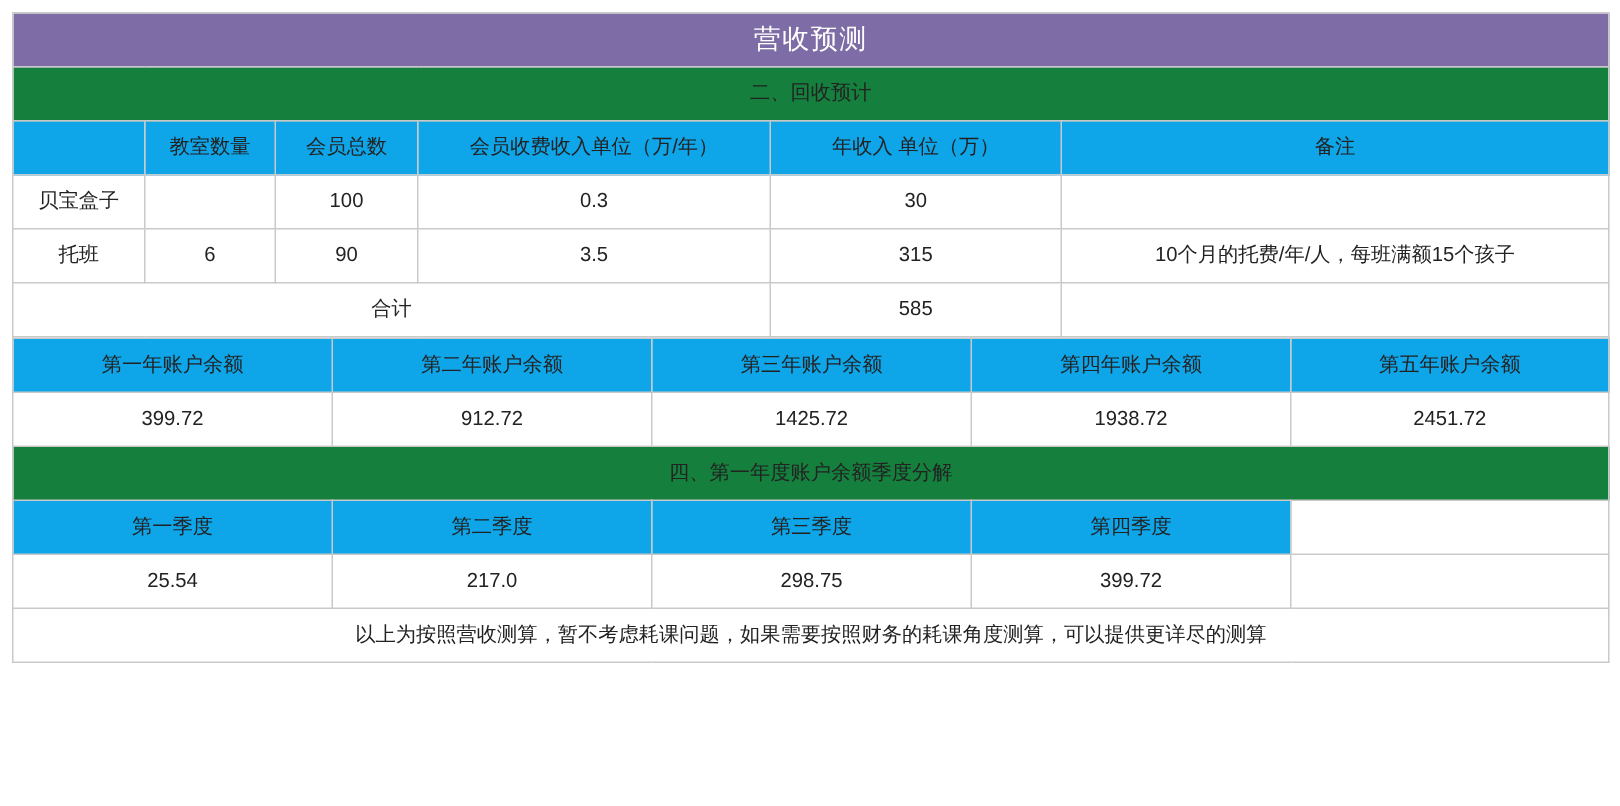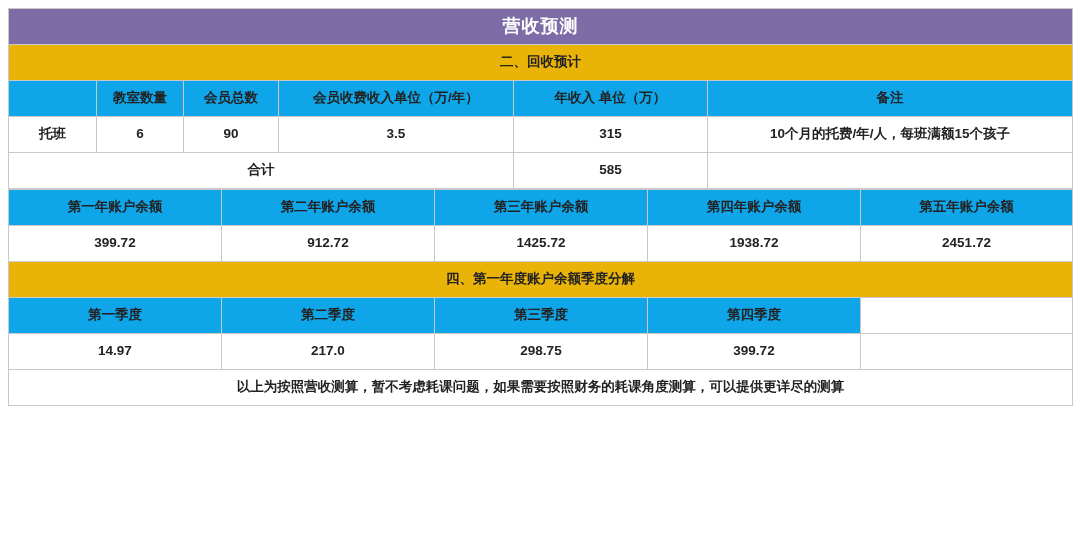--- a/index.html
+++ b/index.html
@@ -29,32 +29,31 @@
     font-size: 13.5px;
   }
   table.sheet td {
     border: 1px solid #c9c9c9;
     padding: 0 6px;
     text-align: center;
     vertical-align: middle;
     height: 35px;
     line-height: 1.25;
     word-break: break-all;
-    font-weight: bold;
   }
   td.title-cell {
     background: #7d6ca5;
     color: #ffffff;
     font-size: 18px;
     height: 44px;
     border: 1px solid #7d6ca5;
     letter-spacing: 1px;
   }
   td.section-cell {
-    background: #eab308;
+    background: #15803d;
     text-align: left;
     padding-left: 16px;
     height: 35px;
     font-size: 13.5px;
   }
   td.subheader {
     background: #0ea5e9;
   }
   td.note-cell {
     text-align: center;
@@ -94,20 +93,28 @@
       <tr>
         <td class="subheader"></td>
         <td class="subheader">教室数量</td>
         <td class="subheader">会员总数</td>
         <td class="subheader">会员收费收入单位（万/年）</td>
         <td class="subheader">年收入 单位（万）</td>
         <td class="subheader">备注</td>
       </tr>
 
 
+      <tr>
+        <td>贝宝盒子</td>
+        <td></td>
+        <td>100</td>
+        <td>0.3</td>
+        <td>30</td>
+        <td></td>
+      </tr>
 
       <tr>
         <td>托班</td>
         <td>6</td>
         <td>90</td>
         <td>3.5</td>
         <td>315</td>
         <td>10个月的托费/年/人，每班满额15个孩子</td>
       </tr>
 
@@ -147,21 +154,21 @@
         <td class="section-cell" colspan="5">四、第一年度账户余额季度分解</td>
       </tr>
       <tr>
         <td class="subheader">第一季度</td>
         <td class="subheader">第二季度</td>
         <td class="subheader">第三季度</td>
         <td class="subheader">第四季度</td>
         <td class="subheader blank"></td>
       </tr>
       <tr>
-        <td>14.97</td>
+        <td>25.54</td>
         <td>217.0</td>
         <td>298.75</td>
         <td>399.72</td>
         <td class="blank"></td>
       </tr>
       <tr class="footer-row">
         <td class="note-cell" colspan="5">以上为按照营收测算，暂不考虑耗课问题，如果需要按照财务的耗课角度测算，可以提供更详尽的测算</td>
       </tr>
     </tbody>
   </table>

